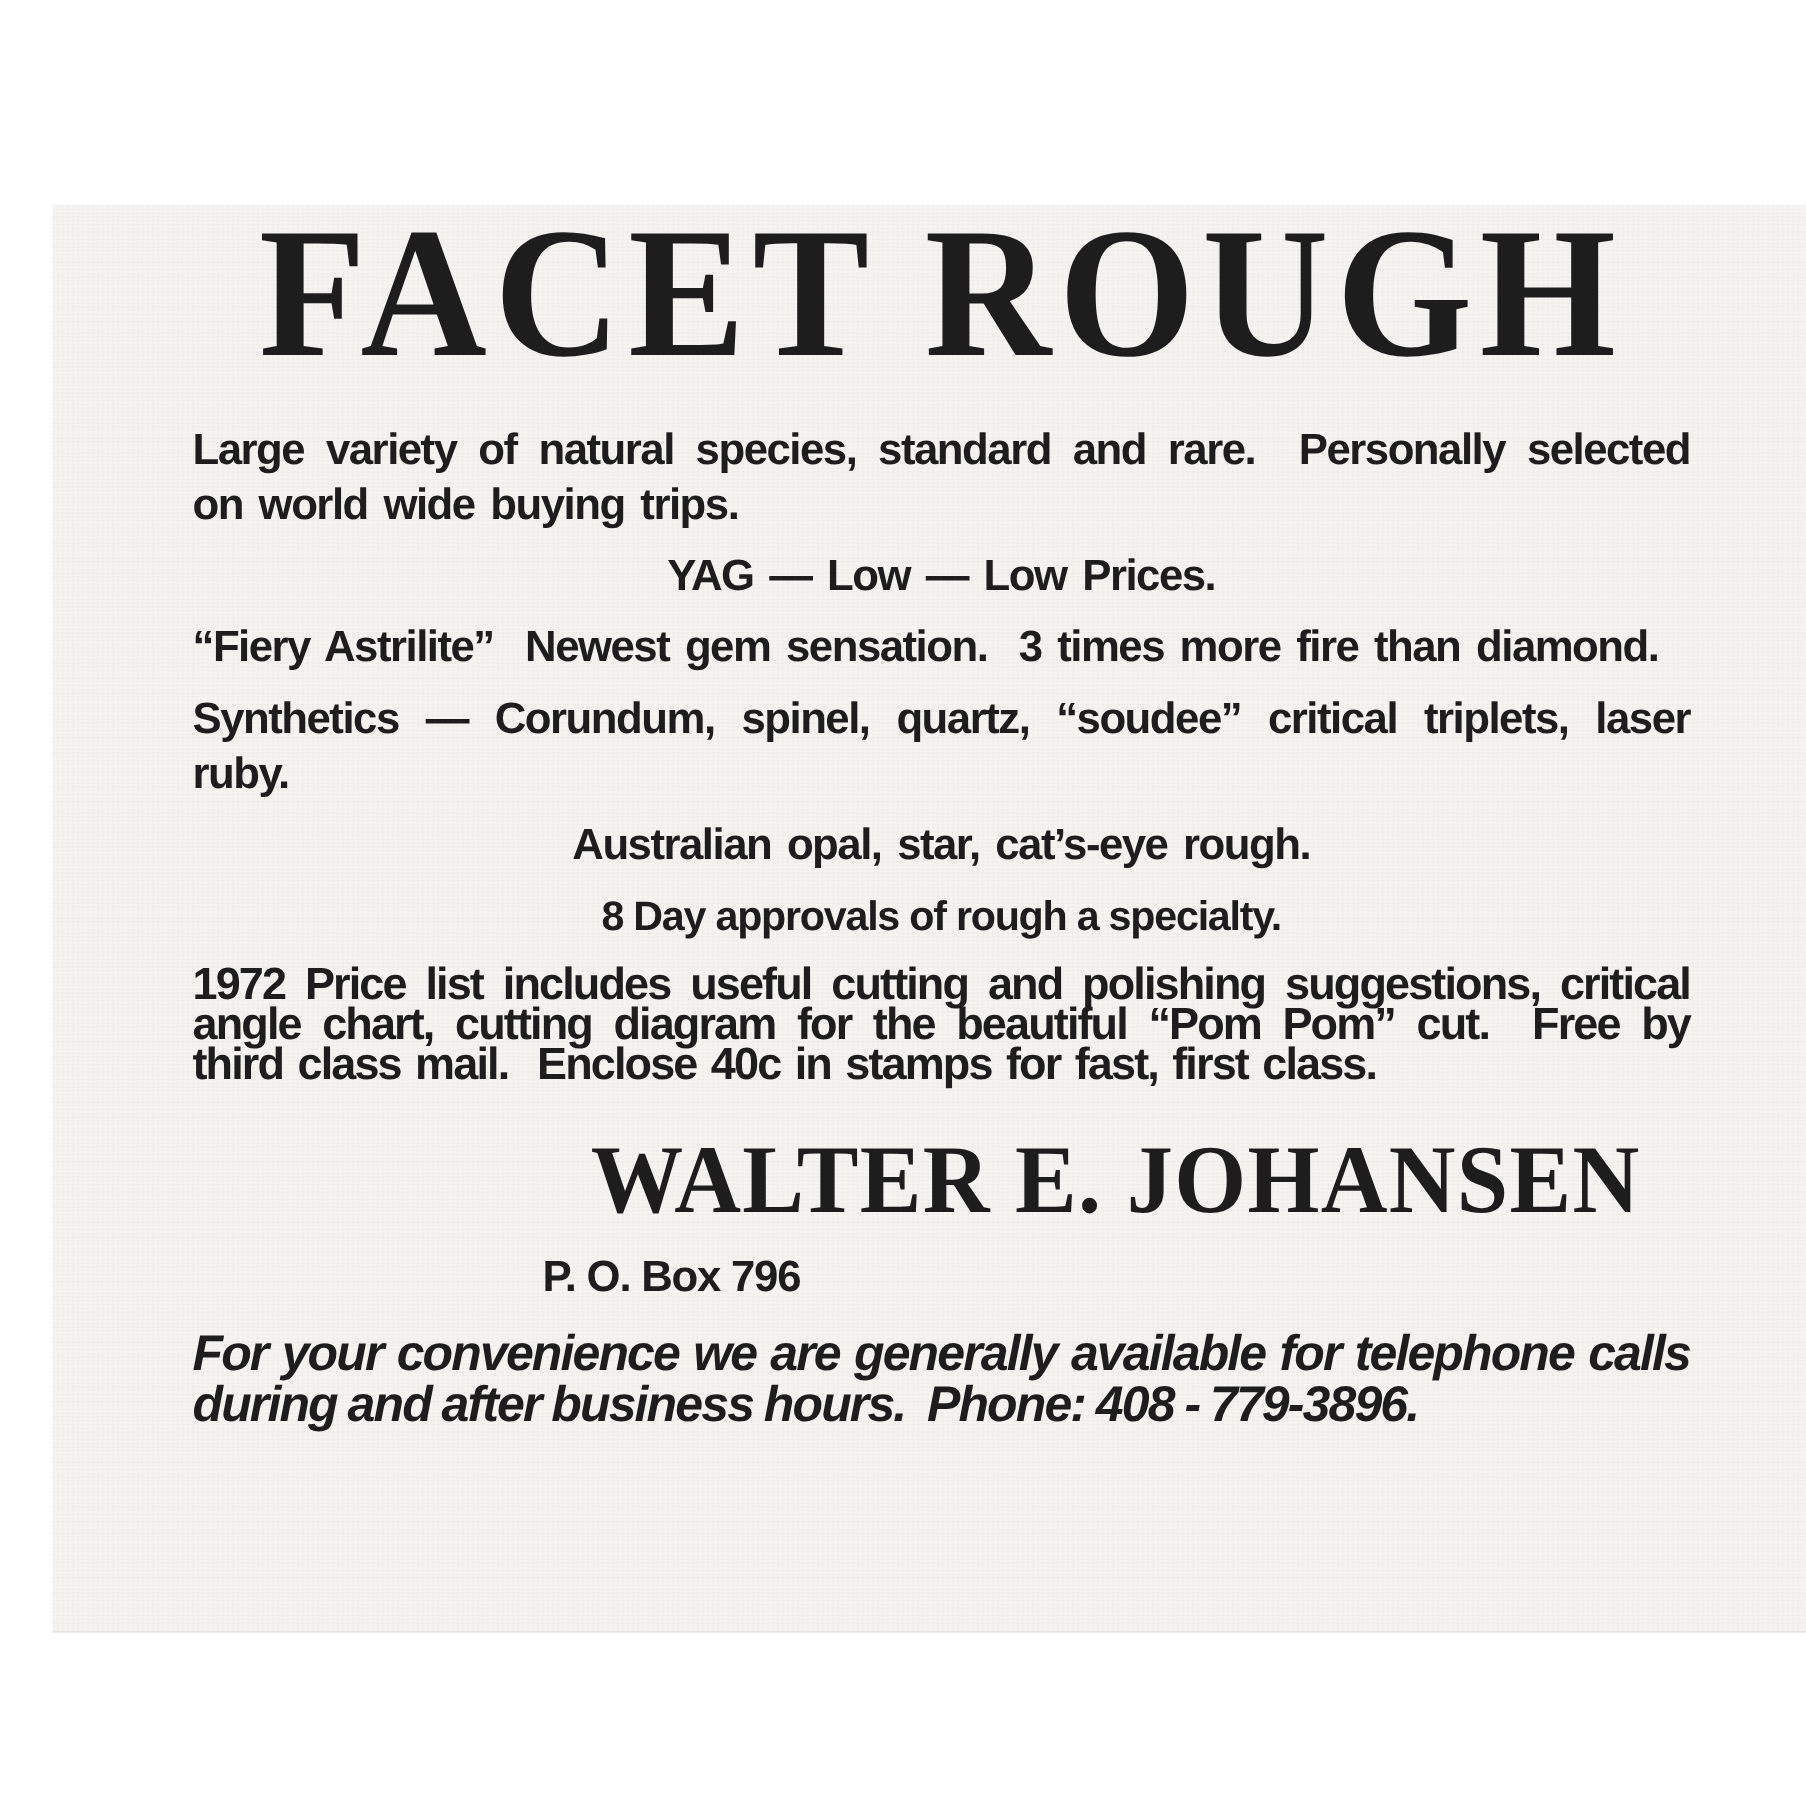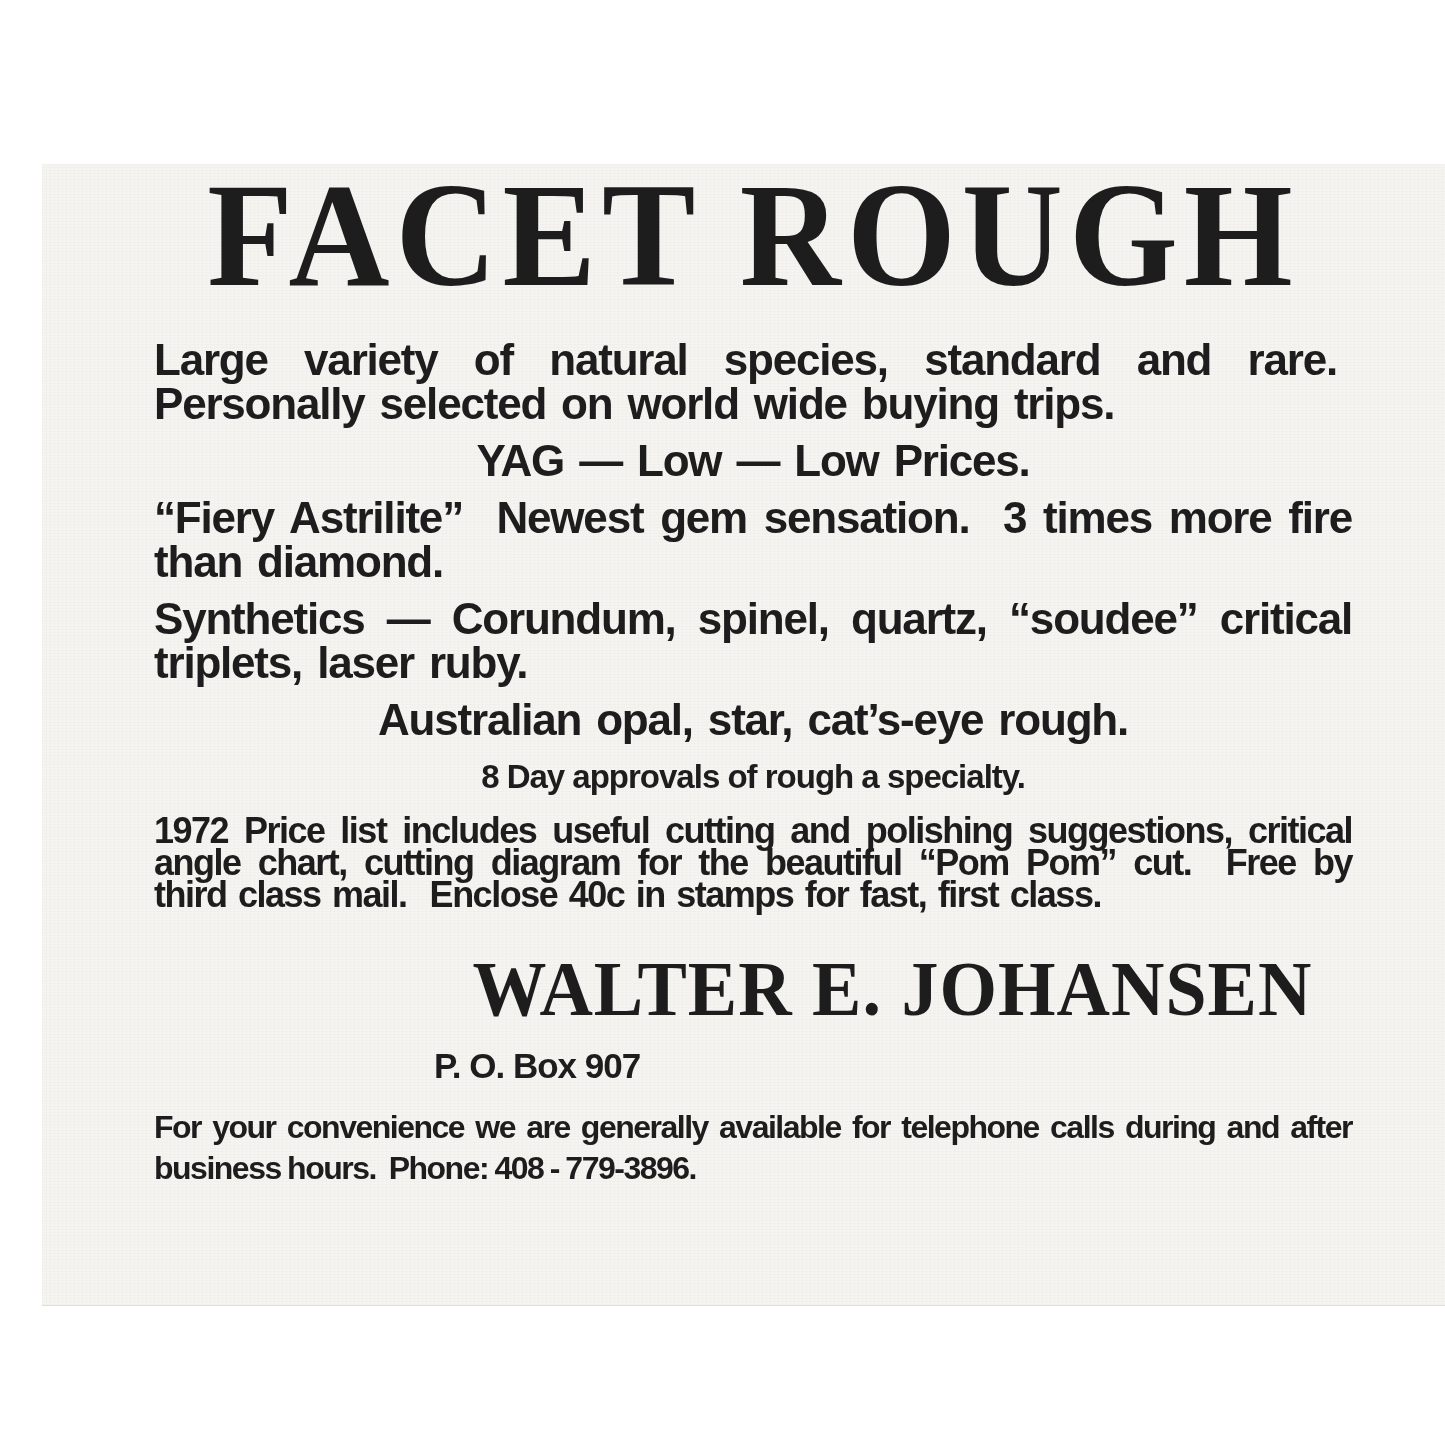--- a/index.html
+++ b/index.html
@@ -52,21 +52,21 @@
     letter-spacing: 6px;
     text-align: center;
     white-space: nowrap;
     transform: scaleY(1.06);
     transform-origin: top center;
     margin-bottom: 42px;
     color: var(--ink);
   }
   p.body {
     font-weight: bold;
-    font-size: 44px;
+    font-size: 35px;
     line-height: 44px;
     letter-spacing: -1.2px;
     word-spacing: 4px;
     text-align: justify;
     margin-bottom: 13px;
     color: var(--ink);
   }
   p.body.single { text-align: center; }
   .note-centered {
     font-weight: bold;
@@ -107,26 +107,27 @@
     justify-content: space-between;
     align-items: baseline;
     margin-top: 22px;
     font-weight: bold;
     font-size: 35px;
     line-height: 44px;
     letter-spacing: -1px;
   }
   .phone-note {
     font-weight: bold;
-    font-size: 32px;
+    font-size: 40px;
     line-height: 41px;
     letter-spacing: -1.5px;
     word-spacing: -1px;
     text-align: justify;
     margin-top: 19px;
+    font-style: italic;
   }
 </style>
 </head>
 <body>
 
 <div class="canvas">
   <div class="paper">
     <div class="content">
 
       <h1 class="ad-title">FACET ROUGH</h1>
@@ -142,21 +143,21 @@
       <p class="body single">Australian opal, star, cat’s-eye rough.</p>
 
 
       <p class="note-centered">8 Day approvals of rough a specialty.</p>
 
       <p class="price-list">1972 Price list includes useful cutting and polishing suggestions, critical angle chart, cutting diagram for the beautiful “Pom Pom” cut.&nbsp; Free by third class mail.&nbsp; Enclose 40c in stamps for fast, first class.</p>
 
       <div class="contact-block">
         <h2 class="dealer-name">WALTER E. JOHANSEN</h2>
         <div class="address-row">
-          <span>P. O. Box 907</span>
+          <span>P. O. Box 796</span>
         </div>
       </div>
 
       <p class="phone-note">For your convenience we are generally available for telephone calls during and after business hours.&nbsp; Phone: 408 - 779-3896.</p>
 
     </div>
     <div class="scan-edge"></div>
   </div>
 </div>
 

